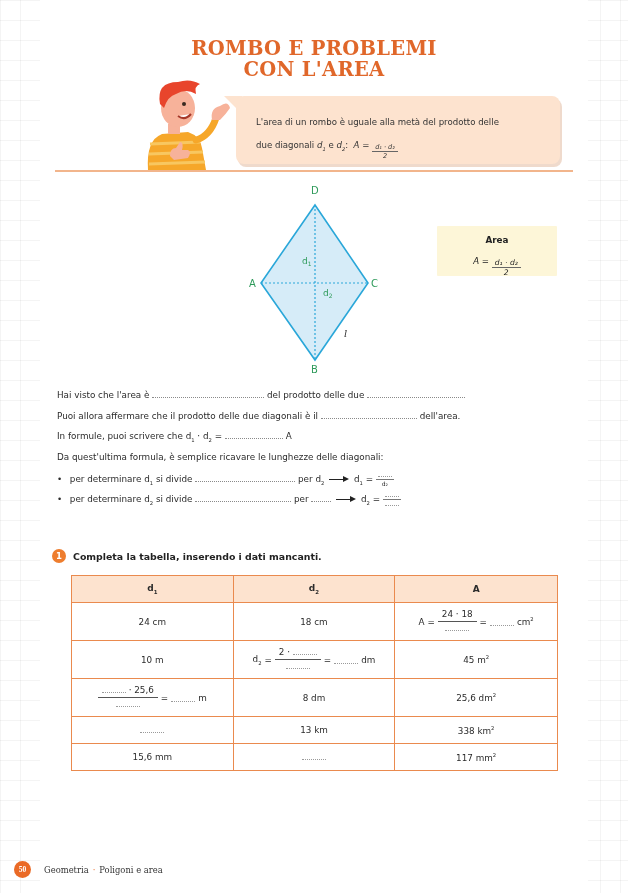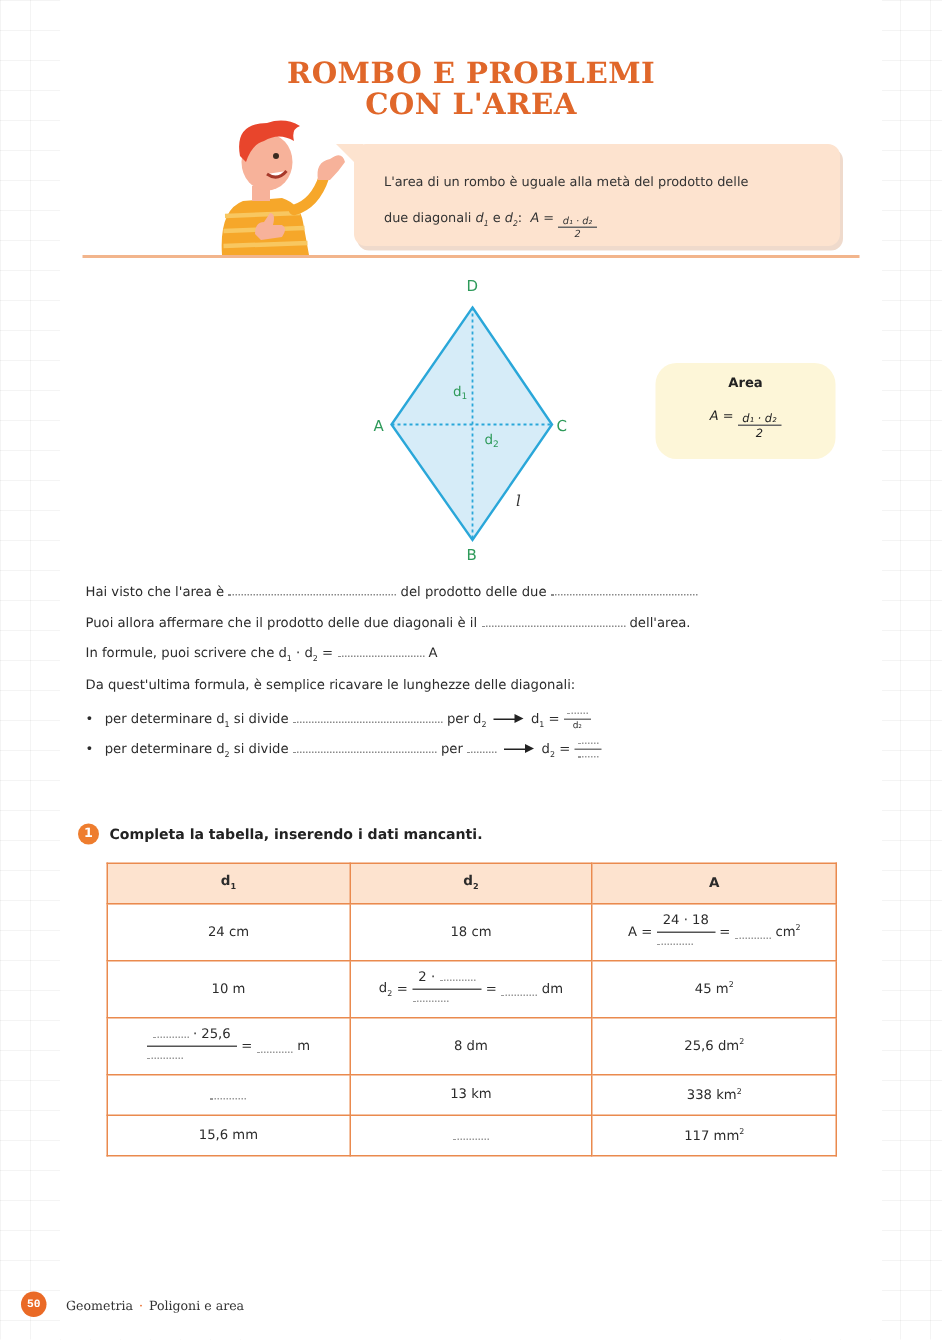--- a/index.html
+++ b/index.html
@@ -40,22 +40,22 @@
   .frac { display: inline-block; vertical-align: middle; text-align: center; font-style: italic; font-size: 6.5px; line-height: 8px; margin-top: 12px; }
   .frac .num { display: block; border-bottom: 0.8px solid #666; padding: 0 3px; }
   .frac .den { display: block; }
   .ital { font-style: italic; }
   sub { font-size: 0.6em; }
   sup { font-size: 0.6em; }
   .rule { position: absolute; left: 55px; top: 170px; width: 518px; height: 1.5px; background: #f2b58c; }
 
   .rhombus { position: absolute; left: 240px; top: 180px; width: 160px; height: 200px; }
   .area-box {
-    position: absolute; left: 437px; top: 242px; width: 120px; height: 64px;
-    background: #fdf6d8; border-radius: 14px; text-align: center;
+    position: absolute; left: 437px; top: 226px; width: 120px; height: 50px;
+    background: #fdf6d8; border-radius: 1px; text-align: center;
   }
   .area-title { font-weight: bold; font-size: 8.8px; margin-top: 9px; color: #222; }
   .area-formula { font-size: 8.6px; font-style: italic; margin-top: 1px; color: #222; }
   .area-formula .frac { font-size: 7.6px; line-height: 9px; }
 
   .text-block { position: absolute; left: 57px; top: 388px; width: 520px; font-size: 8.8px; color: #2b2b2b; }
   .line { height: 20.7px; line-height: 14px; white-space: nowrap; }
   .dots { display: inline-block; border-bottom: 1px dotted #8a8a8a; height: 9px; vertical-align: baseline; }
   .bullet { display: inline-block; width: 10px; }
   .arrow { display: inline-block; width: 20px; height: 8px; position: relative; vertical-align: middle; margin: 0 2px; }
@@ -78,29 +78,29 @@
   }
   .data-table th, .data-table td { border: 1.4px solid #ea8a4e; text-align: center; vertical-align: middle; }
   .data-table th { background: #fde3cf; height: 27px; font-weight: bold; font-size: 9px; }
   .data-table td { padding: 0 4px; }
   .data-table col.c1 { width: 162px; }
   .data-table col.c2 { width: 162px; }
   .data-table col.c3 { width: 163px; }
   .r-tall { height: 38px; }
   .r-short { height: 27px; }
   .cell-formula { display: inline-flex; align-items: center; gap: 3px; white-space: nowrap; }
-  .tfrac { display: inline-block; text-align: left; vertical-align: middle; line-height: 13px; }
+  .tfrac { display: inline-block; text-align: center; vertical-align: middle; line-height: 13px; }
   .tfrac .num { display: block; border-bottom: 0.8px solid #555; padding: 0 4px; }
   .tfrac .den { display: block; height: 13px; }
   .tdots { display: inline-block; border-bottom: 1px dotted #9a9a9a; width: 24px; height: 8px; vertical-align: baseline; }
 
   .footer { position: absolute; left: 14px; top: 861px; display: flex; align-items: center; font-family: "DejaVu Serif", serif; font-size: 8.4px; color: #333; }
   .page-num {
     width: 17px; height: 17px; border-radius: 50%; background: #ea6a26; color: #fff;
-    font-family: Liberation Mono, monospace; font-size: 7.5px; font-weight: bold;
+    font-family: Liberation Serif, serif; font-size: 7.5px; font-weight: bold;
     display: inline-flex; align-items: center; justify-content: center; margin-right: 13px;
   }
   .footer .sep { color: #ea6a26; margin: 0 4px; }
 </style>
 </head>
 <body>
 
 <div class="page-inner"></div>
 
 <div class="title">

